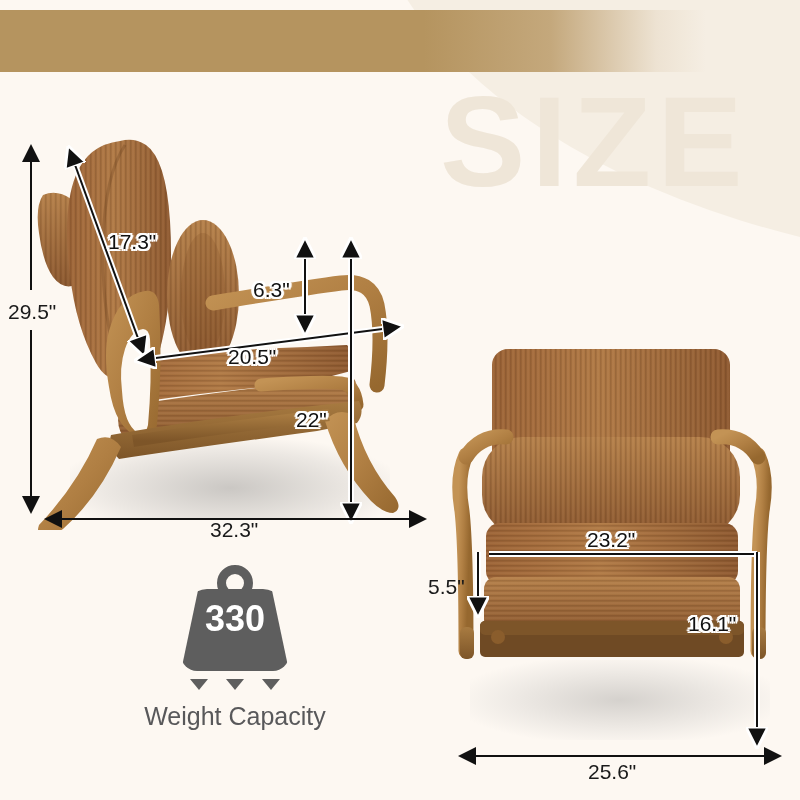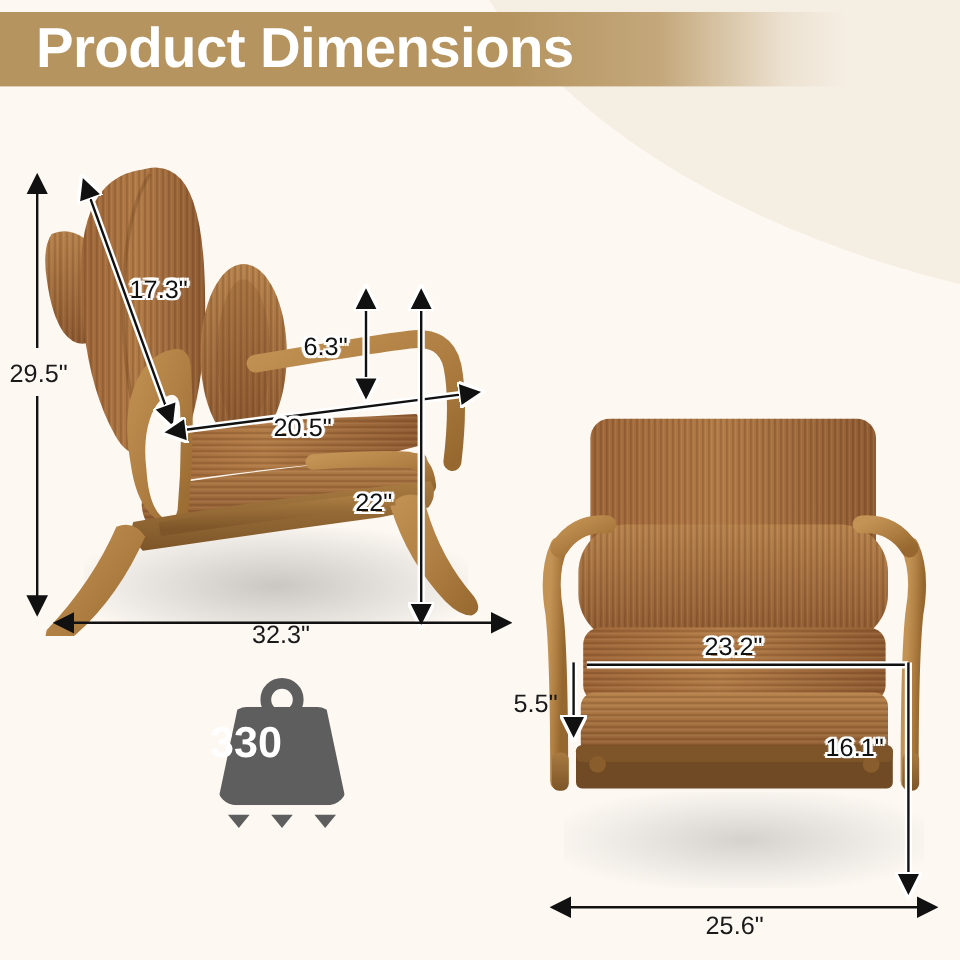--- a/index.html
+++ b/index.html
@@ -56,21 +56,21 @@
   .lbl-22 { left:296px;top:408px; }
   .lbl-323{ left:210px;top:518px; }
   .lbl-232{ left:587px;top:528px; }
   .lbl-55 { left:428px;top:575px; }
   .lbl-161{ left:688px;top:612px; }
   .lbl-256{ left:588px;top:760px; }
 
   svg.overlay{ position:absolute; left:0; top:0; width:800px; height:800px; pointer-events:none; }
 
   
-  .weight-block{ position:absolute; left:120px; top:565px; width:230px; }
+  .weight-block{ position:absolute; left:120px; top:565px; width:230px; text-align:center; }
   .weight-icon{ position:relative; width:120px; height:110px; margin:0 auto; }
   .weight-body{
     position:absolute; left:6px; top:24px; width:108px; height:82px;
     background:#5e5e5e;
     border-radius:26px 26px 16px 16px / 34px 34px 16px 16px;
     clip-path:polygon(16% 0%, 84% 0%, 100% 100%, 0% 100%);
   }
   .weight-handle{
     position:absolute; left:42px; top:0px; width:36px; height:36px;
     border:9px solid #5e5e5e; border-radius:50%; background:transparent;
@@ -98,23 +98,23 @@
     position:absolute; left:470px; top:660px; width:300px; height:80px;
     background:radial-gradient(ellipse at 50% 50%, rgba(120,120,120,.30) 0%, rgba(170,170,170,.15) 55%, rgba(255,255,255,0) 80%);
   }
 </style>
 </head>
 <body>
 
 <div id="stage">
 
   <div class="bg-beige-blob"></div>
+  <div class="watermark">SIZE</div>
 
   <div class="banner"></div>
-  <div class="banner-title">Product Dimensions</div>
 
   <div class="shadow-a"></div>
   <div class="shadow-b"></div>
 
   <svg class="chairA" viewBox="0 0 390 395">
     <defs>
       <linearGradient id="fab" x1="0" y1="0" x2="1" y2="0">
         <stop offset="0%" stop-color="#9c6437"></stop>
         <stop offset="45%" stop-color="#b07a46"></stop>
         <stop offset="100%" stop-color="#8e5a31"></stop>
@@ -286,15 +286,16 @@
     <div class="weight-icon">
       <div class="weight-handle"></div>
       <div class="weight-body"></div>
       <div class="weight-num">330</div>
     </div>
     <div class="arrows">
       <div class="tri"></div>
       <div class="tri"></div>
       <div class="tri"></div>
     </div>
+    <div class="weight-caption">Weight Capacity</div>
   </div>
 
 </div>
 
 </body></html>

